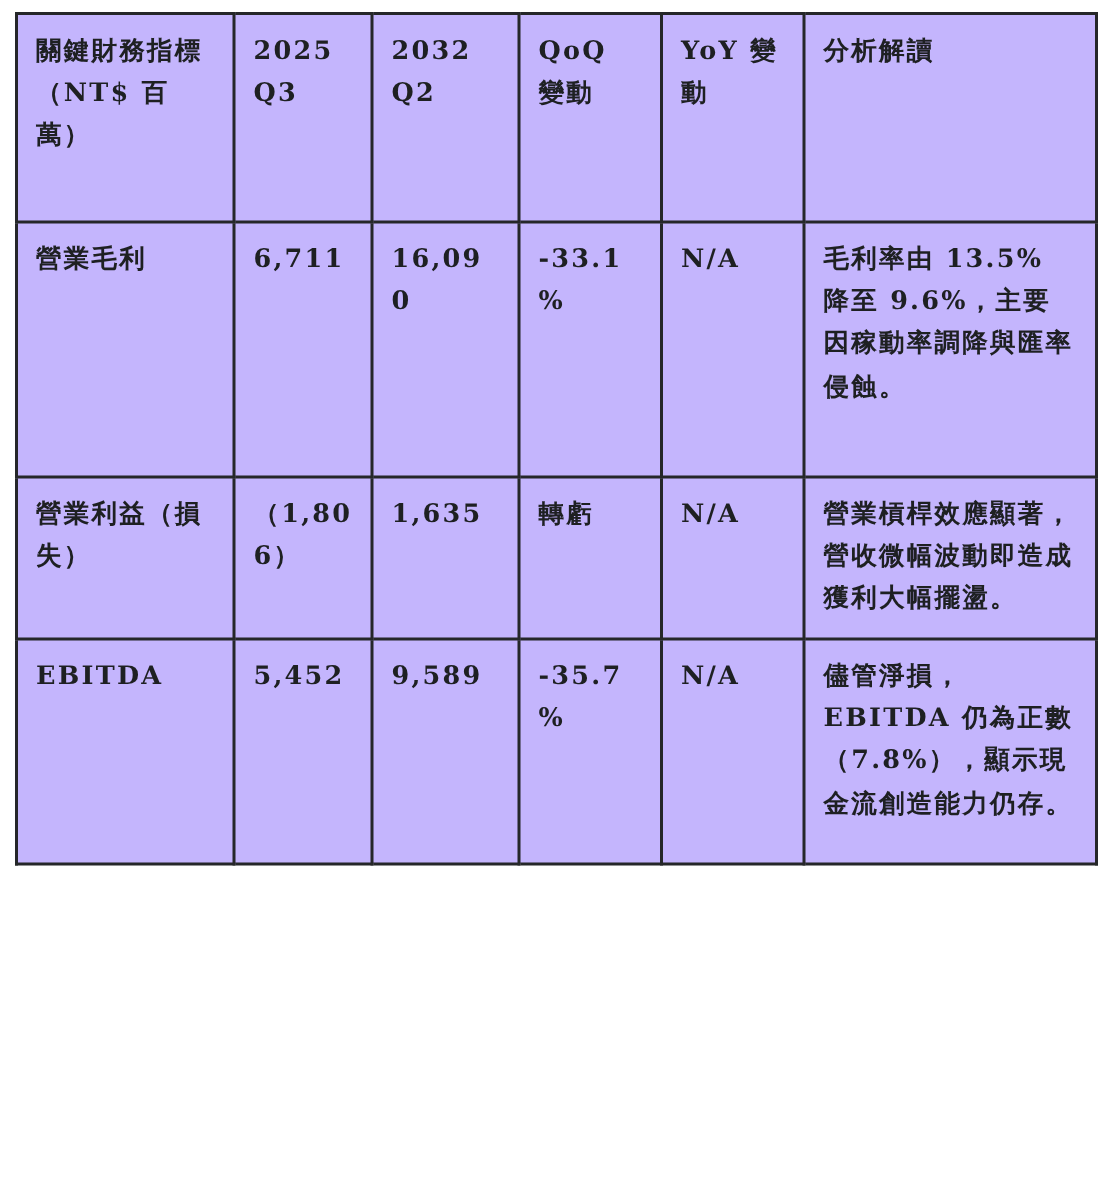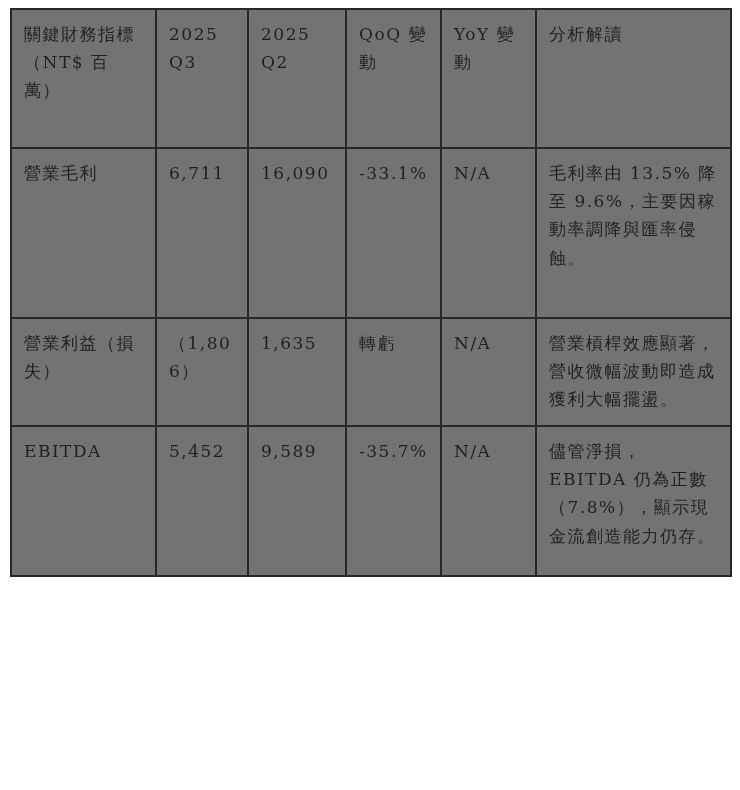--- a/index.html
+++ b/index.html
@@ -19,25 +19,25 @@
   }
   table.fin-table {
     border-collapse: collapse;
     table-layout: fixed;
     width: 720px;
     background: #fafbfc;
   }
   table.fin-table th,
   table.fin-table td {
     border: 2px solid #252729;
-    background: #737373;
+    background: #c4b5fd;
     color: #1e2022;
     font-family: "DejaVu Serif", "Liberation Serif", serif;
     font-size: 17px;
-    font-weight: 400;
+    font-weight: 700;
     line-height: 1.66;
     letter-spacing: 1.5px;
     text-align: left;
     vertical-align: top;
     padding: 10px 12px;
     overflow-wrap: break-word;
     word-break: normal;
     box-sizing: border-box;
   }
   
@@ -64,21 +64,21 @@
       <col class="c-q3">
       <col class="c-q2">
       <col class="c-qoq">
       <col class="c-yoy">
       <col class="c-analysis">
     </colgroup>
     <thead>
       <tr class="r-head">
         <th>關鍵財務指標（NT$ 百萬）</th>
         <th>2025 Q3</th>
-        <th>2025 Q2</th>
+        <th>2032 Q2</th>
         <th>QoQ 變動</th>
         <th>YoY 變動</th>
         <th>分析解讀</th>
       </tr>
     </thead>
     <tbody>
       <tr class="r-1">
         <td>營業毛利</td>
         <td>6,711</td>
         <td>16,090</td>

